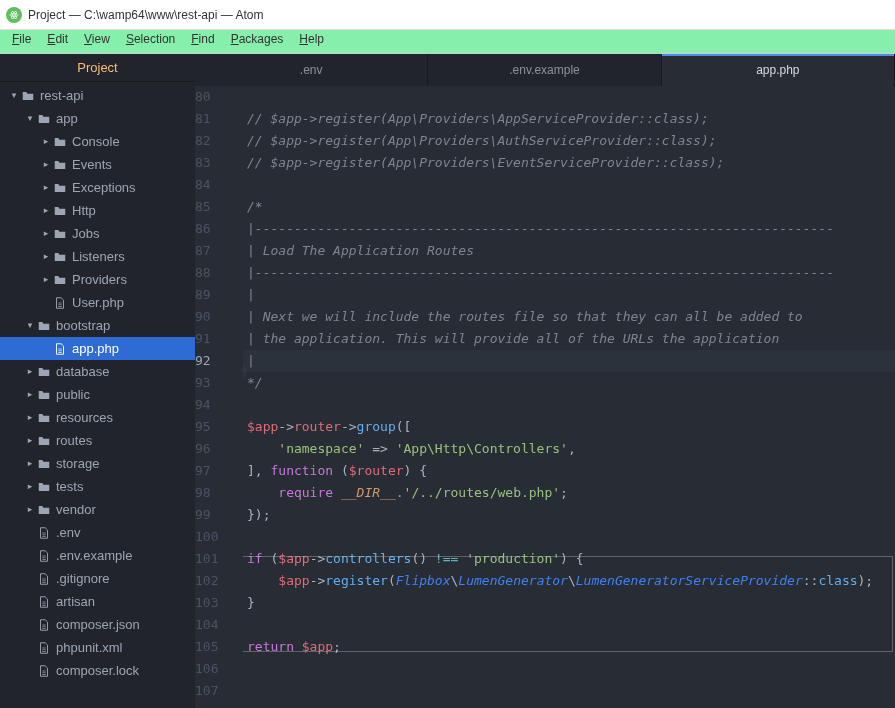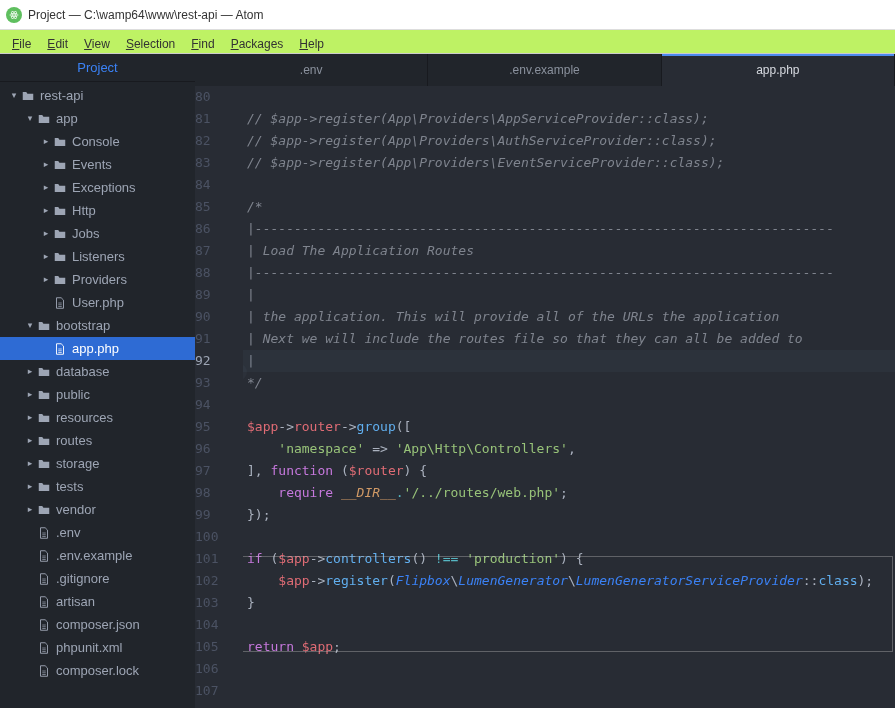--- a/index.html
+++ b/index.html
@@ -1,25 +1,25 @@
 <!DOCTYPE html>
 <html><head>
 <meta charset="utf-8">
 <style>
   * { margin:0; padding:0; box-sizing:border-box; }
   html, body { width:895px; height:708px; font-family:"Segoe UI",Arial,sans-serif; overflow:hidden; background:#fff; }
   .titlebar { height:30px; background:#fff; display:flex; align-items:center; padding:0 6px; font-size:12px; color:#333; border-bottom:1px solid #ddd; }
   .titlebar .logo { width:16px; height:16px; border-radius:50%; background:#5fbf5f; display:flex; align-items:center; justify-content:center; margin-right:6px; }
   .titlebar .logo svg { width:10px; height:10px; }
-  .menubar { height:24px; background:#bef264; display:flex; align-items:flex-end; padding:0 4px; font-size:12px; color:#333; border-bottom:1px solid #ccc; }
+  .menubar { height:24px; background:#86efac; display:flex; align-items:flex-start; padding:0 4px; font-size:12px; color:#333; border-bottom:1px solid #ccc; }
   .menubar .menu-item { padding:2px 8px; cursor:default; }
   .menubar .menu-item .ul { text-decoration:underline; }
   .workspace { display:flex; height:calc(708px - 54px); background:#282c34; }
   .sidebar { width:195px; background:#21252b; color:#9da5b4; display:flex; flex-direction:column; font-size:13px; }
-  .sidebar-header { text-align:center; padding:6px 0; color:#3b82f6; background:#21252b; border-bottom:1px solid #181a1f; }
+  .sidebar-header { text-align:center; padding:6px 0; color:#fdba74; background:#21252b; border-bottom:1px solid #181a1f; }
   .tree { flex:1; overflow:auto; padding-top:2px; }
   .tree-row { display:flex; align-items:center; height:23px; line-height:23px; padding-right:4px; white-space:nowrap; cursor:default; }
   .tree-row.selected { background:#2e6bd4; color:#fff; }
   .tw { display:inline-block; width:12px; text-align:center; font-size:9px; color:#9da5b4; }
   .tree-row.selected .tw { color:#fff; }
   .ico { display:inline-flex; width:16px; height:16px; margin-right:4px; align-items:center; justify-content:center; }
   .ico svg { width:14px; height:14px; }
   .folder-fill { fill:#9da5b4; }
   .file-stroke { stroke:#9da5b4; }
   .tree-row.selected .file-stroke { stroke:#fff; }
@@ -400,22 +400,22 @@
           <div class="line"><span></span></div>
           <div class="line"><span class="c-comment">// $app-&gt;register(App\Providers\AppServiceProvider::class);</span></div>
           <div class="line"><span class="c-comment">// $app-&gt;register(App\Providers\AuthServiceProvider::class);</span></div>
           <div class="line"><span class="c-comment">// $app-&gt;register(App\Providers\EventServiceProvider::class);</span></div>
           <div class="line"><span></span></div>
           <div class="line"><span class="c-comment">/*</span></div>
           <div class="line"><span class="c-comment">|--------------------------------------------------------------------------</span></div>
           <div class="line"><span class="c-comment">| Load The Application Routes</span></div>
           <div class="line"><span class="c-comment">|--------------------------------------------------------------------------</span></div>
           <div class="line"><span class="c-comment">|</span></div>
+          <div class="line"><span class="c-comment">| Next we will include the routes file so that they can all be added to</span></div>
           <div class="line"><span class="c-comment">| the application. This will provide all of the URLs the application</span></div>
-          <div class="line"><span class="c-comment">| Next we will include the routes file so that they can all be added to</span></div>
           <div class="line"><span class="c-comment">|</span></div>
           <div class="line"><span class="c-comment">*/</span></div>
           <div class="line"><span></span></div>
           <div class="line"><span class="c-var">$app</span><span class="c-punc">-&gt;</span><span class="c-var">router</span><span class="c-punc">-&gt;</span><span class="c-func">group</span><span class="c-punc">([</span></div>
           <div class="line"><span>    </span><span class="c-str">'namespace'</span><span class="c-punc"> =&gt; </span><span class="c-str">'App\Http\Controllers'</span><span class="c-punc">,</span></div>
           <div class="line"><span class="c-punc">], </span><span class="c-key">function</span><span class="c-punc"> (</span><span class="c-var">$router</span><span class="c-punc">) {</span></div>
           <div class="line"><span>    </span><span class="c-key">require</span><span> </span><span class="c-const">__DIR__</span><span class="c-op">.</span><span class="c-str">'/../routes/web.php'</span><span class="c-punc">;</span></div>
           <div class="line"><span class="c-punc">});</span></div>
           <div class="line"><span></span></div>
           <div class="line"><span class="c-key">if</span><span class="c-punc"> (</span><span class="c-var">$app</span><span class="c-punc">-&gt;</span><span class="c-func">controllers</span><span class="c-punc">() </span><span class="c-op">!==</span><span> </span><span class="c-str">'production'</span><span class="c-punc">) {</span></div>

